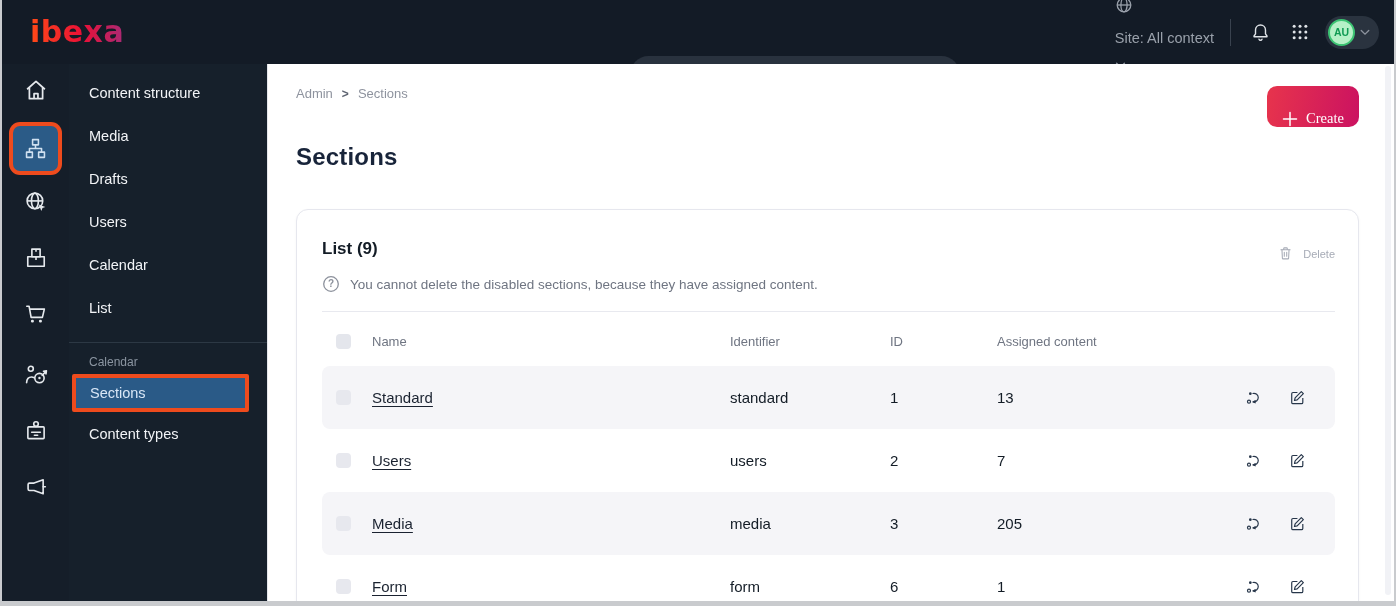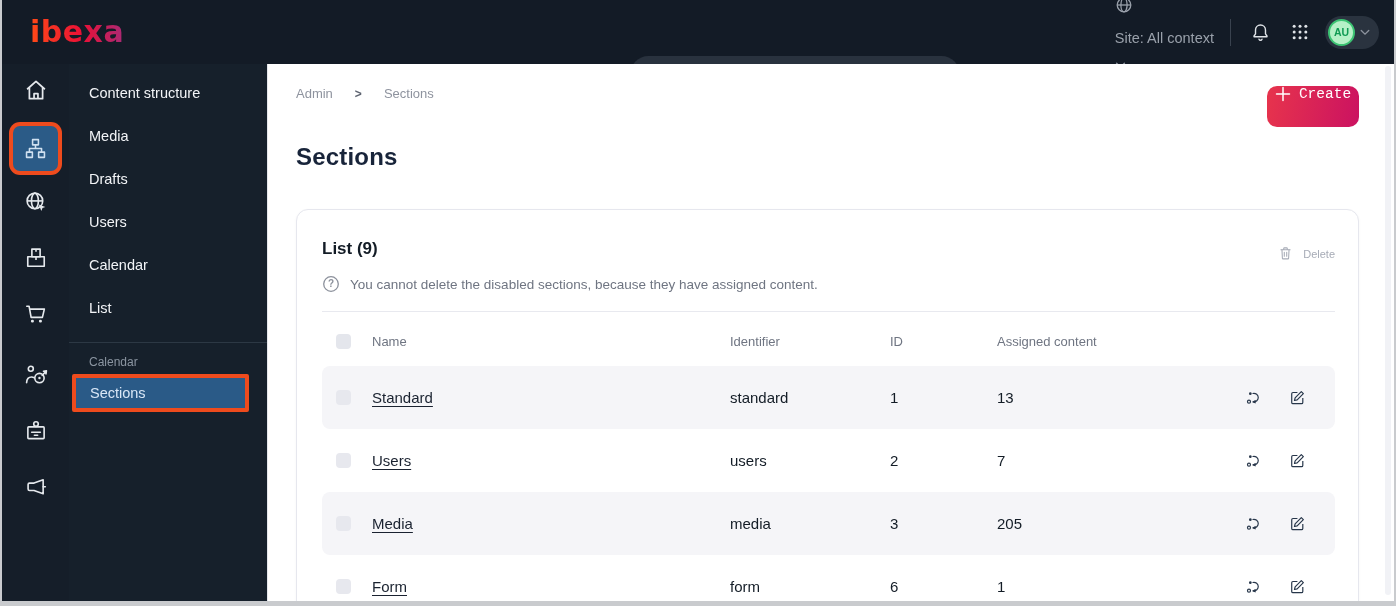--- a/index.html
+++ b/index.html
@@ -53,28 +53,28 @@
   .menu { width:198px; background:#16202b; padding-top:7px; flex-shrink:0; }
   .menu-item { height:43px; display:flex; align-items:center; padding-left:20px; color:#f2f4f7; font-size:14.5px; cursor:pointer; }
   .menu-divider { height:1px; background:#2c3844; margin-top:13px; }
   .menu-label { margin-top:12px; padding-left:20px; font-size:12px; color:#8b95a1; }
   .menu-active {
     margin:5px 18px 0 3px; height:38px; background:#2a5a87; border:4px solid #ee4b1d; border-radius:2px;
     display:flex; align-items:center; padding-left:14px; color:#d9e7f7; font-size:14.5px; cursor:pointer;
   }
 
   .content { flex:1; background:#ffffff; border-left:1px solid #e4e6eb; position:relative; padding:0 35px 0 28px; overflow:hidden; }
-  .breadcrumb { margin-top:22px; display:flex; align-items:center; gap:22px; font-size:13px; color:#8e939e; }
+  .breadcrumb { margin-top:22px; display:flex; align-items:center; gap:9px; font-size:13px; color:#8e939e; }
   .breadcrumb .sep { color:#5d6370; font-weight:bold; font-size:12px; }
   .crumb { cursor:pointer; }
   .create-btn {
     position:absolute; top:22px; right:35px; width:92px; height:41px; border:none; border-radius:10px;
     background:linear-gradient(100deg,#e7344c 0%,#cb1261 100%); color:#fff; font-size:14.5px;
-    display:flex; align-items:flex-start; justify-content:center; gap:8px; cursor:pointer;
-    font-family:Liberation Mono, monospace;
+    display:flex; align-items:flex-end; justify-content:center; gap:8px; cursor:pointer;
+    font-family:Liberation Serif, serif;
   }
   .page-title { margin-top:42px; font-size:24px; font-weight:bold; color:#18243a; letter-spacing:0.2px; }
 
   
   .card {
     margin-top:38px; border:1px solid #e6e7ee; border-radius:12px; height:500px;
     padding:0 23px 0 25px; background:#fff; box-shadow:0 1px 3px rgba(20,30,50,0.04);
   }
   .card-head { display:flex; justify-content:space-between; align-items:center; margin-top:25px; }
   .list-title { font-size:17px; font-weight:bold; color:#131c26; }
@@ -239,20 +239,21 @@
   <nav class="menu">
     <div class="menu-item">Content structure</div>
     <div class="menu-item">Media</div>
     <div class="menu-item">Drafts</div>
     <div class="menu-item">Users</div>
     <div class="menu-item">Calendar</div>
     <div class="menu-item">List</div>
     <div class="menu-divider"></div>
     <div class="menu-label">Calendar</div>
     <div class="menu-active">Sections</div>
+    <div class="menu-item">Content types</div>
   </nav>
 
   <section class="content">
     <div class="breadcrumb">
       <span class="crumb">Admin</span>
       <span class="sep">&gt;</span>
       <span class="crumb">Sections</span>
     </div>
 
     <button class="create-btn">

